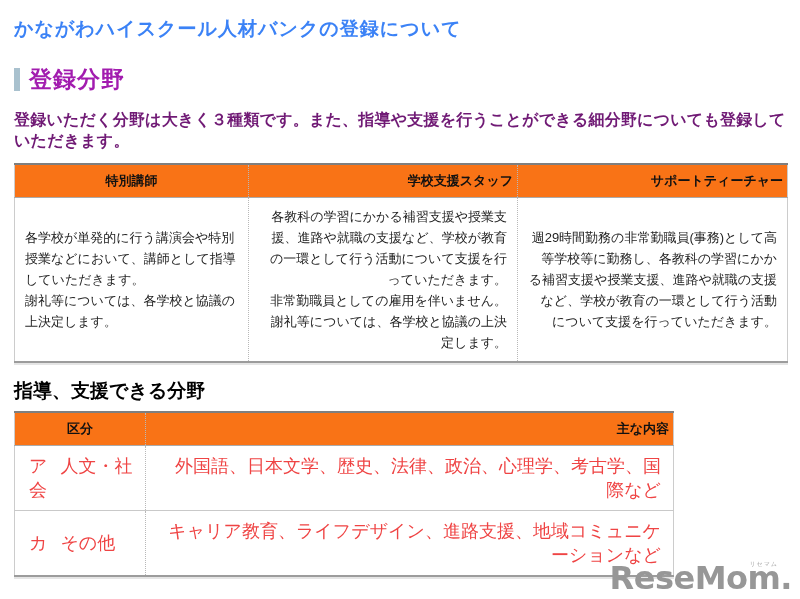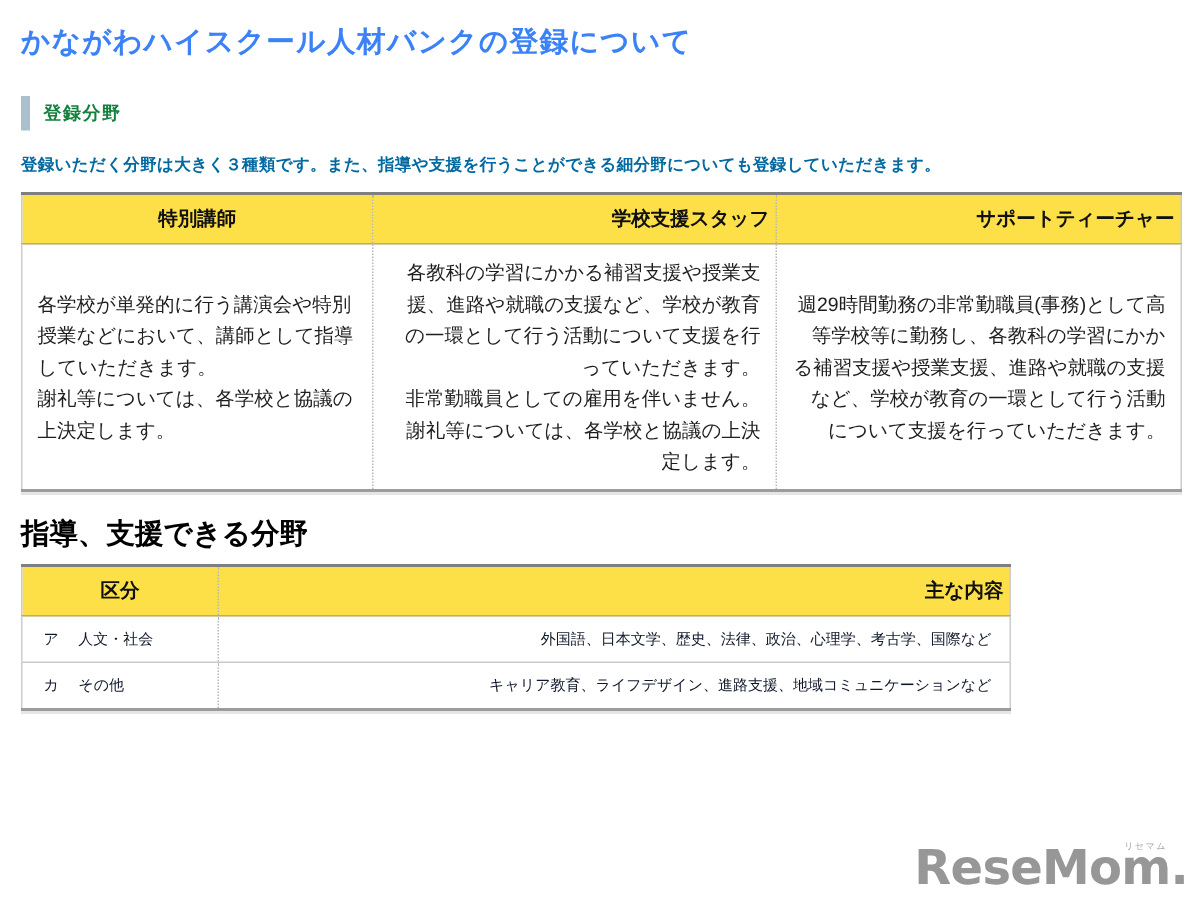--- a/index.html
+++ b/index.html
@@ -29,48 +29,48 @@
     align-items: center;
     margin-top: 22px;
   }
   .section-bar {
     width: 6px;
     height: 23px;
     background: #a9c1ce;
     margin-right: 9px;
   }
   .section-heading-text {
-    font-size: 12px;
-    font-weight: bold;
-    color: #15803d;
+    font-size: 23px;
+    font-weight: bold;
+    color: #a21caf;
     letter-spacing: 1px;
   }
 
   
   .intro {
     margin-top: 15px;
-    font-size: 11px;
-    font-weight: bold;
-    color: #0369a1;
+    font-size: 16px;
+    font-weight: bold;
+    color: #701a75;
     letter-spacing: 0.2px;
   }
 
   
   table {
     border-collapse: collapse;
     table-layout: fixed;
     border-top: 2px solid #7f7f7f;
     border-bottom: 2px solid #9c9c9c;
     box-shadow: 0 2px 0 rgba(0,0,0,0.10);
     border-left: 1px solid #cccccc;
     border-right: 1px solid #cccccc;
     background: #ffffff;
   }
   th {
-    background: #fde047;
+    background: #f97316;
     font-size: 13px;
     font-weight: bold;
     text-align: center;
     padding: 7px 4px;
     border-bottom: 1px solid #ababab;
     color: #111;
   }
   th + th, td + td { border-left: 1px dotted #b8b8b8; text-align: right; }
 
   
@@ -94,24 +94,24 @@
     font-size: 19px;
     font-weight: bold;
     color: #000;
   }
 
   
   .fields-table { width: 659px; margin-top: 7px; }
   .fields-table col.f1 { width: 131px; }
   .fields-table col.f2 { width: 528px; }
   .fields-table td {
-    font-size: 10px;
+    font-size: 18px;
     padding: 8px 12px 8px 14px;
     border-top: 1px solid #c9c9c9;
-    color: #0f172a;
+    color: #ef4444;
   }
   .fields-table tbody tr:first-child td { border-top: 1px solid #ababab; }
   .code { display: inline-block; margin-right: 13px; }
 
   
   .logo {
     position: absolute;
     right: 8px;
     bottom: 2px;
     text-align: right;

